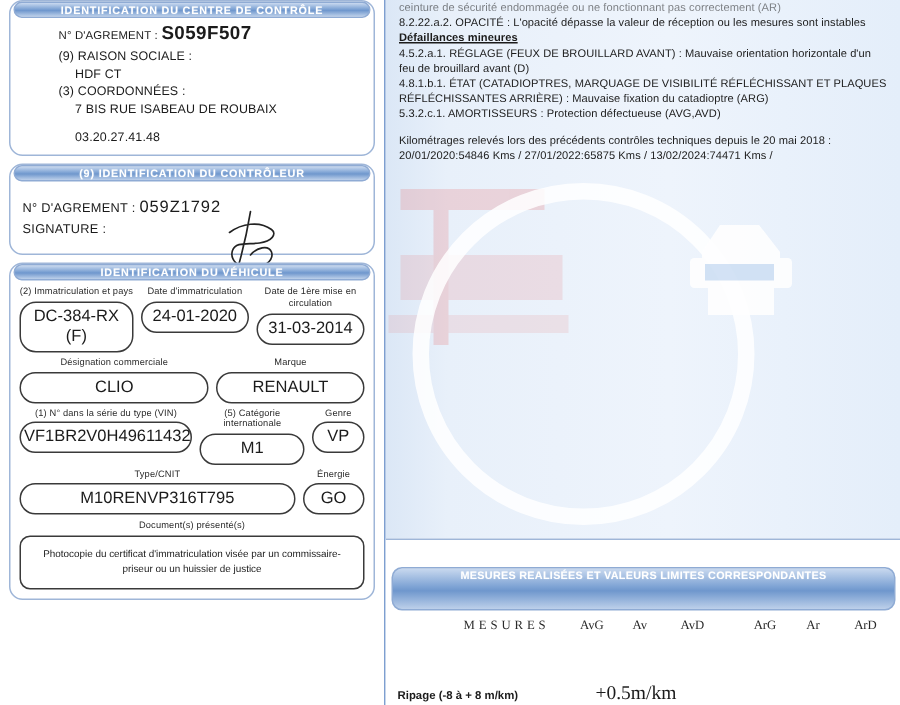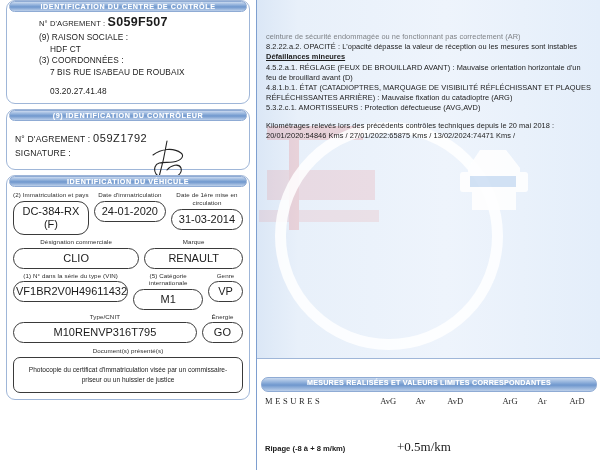--- a/index.html
+++ b/index.html
@@ -127,48 +127,48 @@
   }
 
   #defects {
     position: relative;
     padding: 0 8px 0 9px;
     font-size: 7.4px;
     line-height: 10.2px;
     color: #1b1b1b;
     letter-spacing: .05px;
   }
-  #defects .clip { color: #1b1b1b; opacity: .55; margin-top: 32px; }
+  #defects .clip { color: #1b1b1b; opacity: .55; }
   #defects .sub { font-weight: bold; text-decoration: underline; }
   #defects p { margin-bottom: 0; }
   #defects .gap { height: 7px; }
   #km-history { font-size: 7.4px; line-height: 10.4px; color: #1b1b1b; }
 
   
   #measures {
     position: absolute; left: 0; bottom: 0; width: 344px;
     background: #ffffff;
     border-top: 1px solid #9fb6d8;
   }
-  #measures .bar { margin: 18px 4px 0 4px; height: 15px; }
+  #measures .bar { margin: 18px 4px 0 4px; height: 29px; }
   .mtable { padding: 4px 4px 0 8px; }
   .mhead {
     display: flex; align-items: baseline;
     font-size: 8.5px; color: #2a2a2a;
     font-family: "Liberation Serif", serif;
     padding-bottom: 5px;
   }
-  .mhead .title { width: 132px; letter-spacing: 2.6px; }
+  .mhead .title { width: 132px; letter-spacing: 2.6px; margin-left: 44px; }
   .mcols { display: flex; }
   .mcols span { display: inline-block; text-align: center; }
   .c1 { width: 34px; } .c2 { width: 30px; } .c3 { width: 40px; }
   .spacer { width: 22px; }
   .mrow {
     display: flex; align-items: baseline;
-    font-size: 7.6px; color: #1b1b1b; padding-bottom: 15px;
+    font-size: 7.6px; color: #1b1b1b; padding-bottom: 0;
   }
   .mrow .name { width: 132px; font-weight: bold; }
   .mrow .v { width: 104px; font-family: Liberation Serif, serif; font-size: 13px; margin-top: 28px; }
 </style>
 </head>
 <body>
 
 <div id="page">
 
   <div id="left-col">

